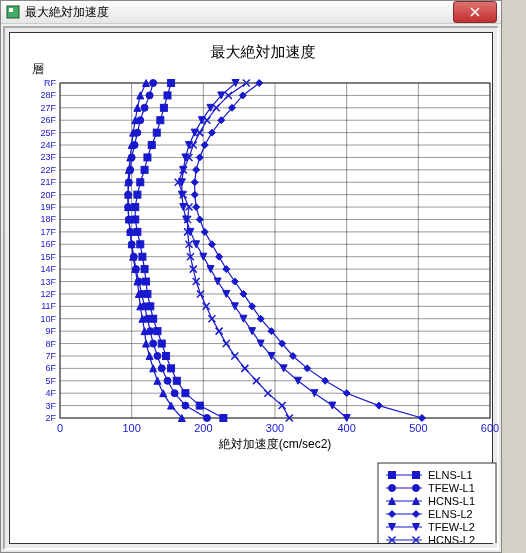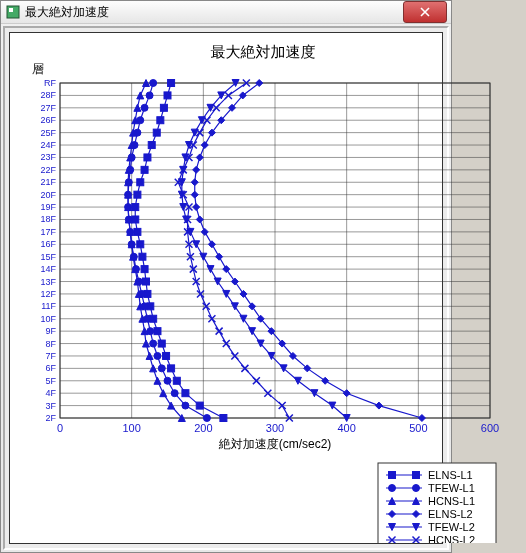--- a/index.html
+++ b/index.html
@@ -1,16 +1,16 @@
 <!DOCTYPE html>
 <html><head>
 <meta charset="utf-8">
 <style>
 html,body{margin:0;padding:0;font-family:"MS Gothic","Meiryo",sans-serif;font-size:12px;background:#d4d0c8}
-.window{width:452px;height:553px;background:linear-gradient(#f0f0f0,#e8e8e8);border:1px solid #888;box-sizing:border-box;display:flex;flex-direction:column}
+.window{width:502px;height:553px;background:linear-gradient(#f0f0f0,#e8e8e8);border:1px solid #888;box-sizing:border-box;display:flex;flex-direction:column}
 .titlebar{height:28px;background:linear-gradient(#fdfdfd,#e6e6e6);border-bottom:1px solid #ccc;display:flex;align-items:center;padding:0 4px}
 .titlebar .icon{width:16px;height:16px;margin-right:4px;display:inline-block}
 .titlebar .title{flex:1;font-size:12px}
 .titlebar .closebtn{width:42px;height:20px;background:linear-gradient(#e07070,#c03030);border:1px solid #803030;border-radius:3px;display:flex;align-items:center;justify-content:center;color:#fff;cursor:pointer}
 .content{flex:1;background:#ececec;border:2px inset #fff;margin:2px;padding:4px;box-sizing:border-box;position:relative}
 .chartbox{width:100%;height:100%;background:#fff;border:1px solid #333;box-sizing:border-box;position:relative}
 svg{display:block}
 text{font-family:"MS Gothic","Meiryo",sans-serif}
 </style>
 </head>

